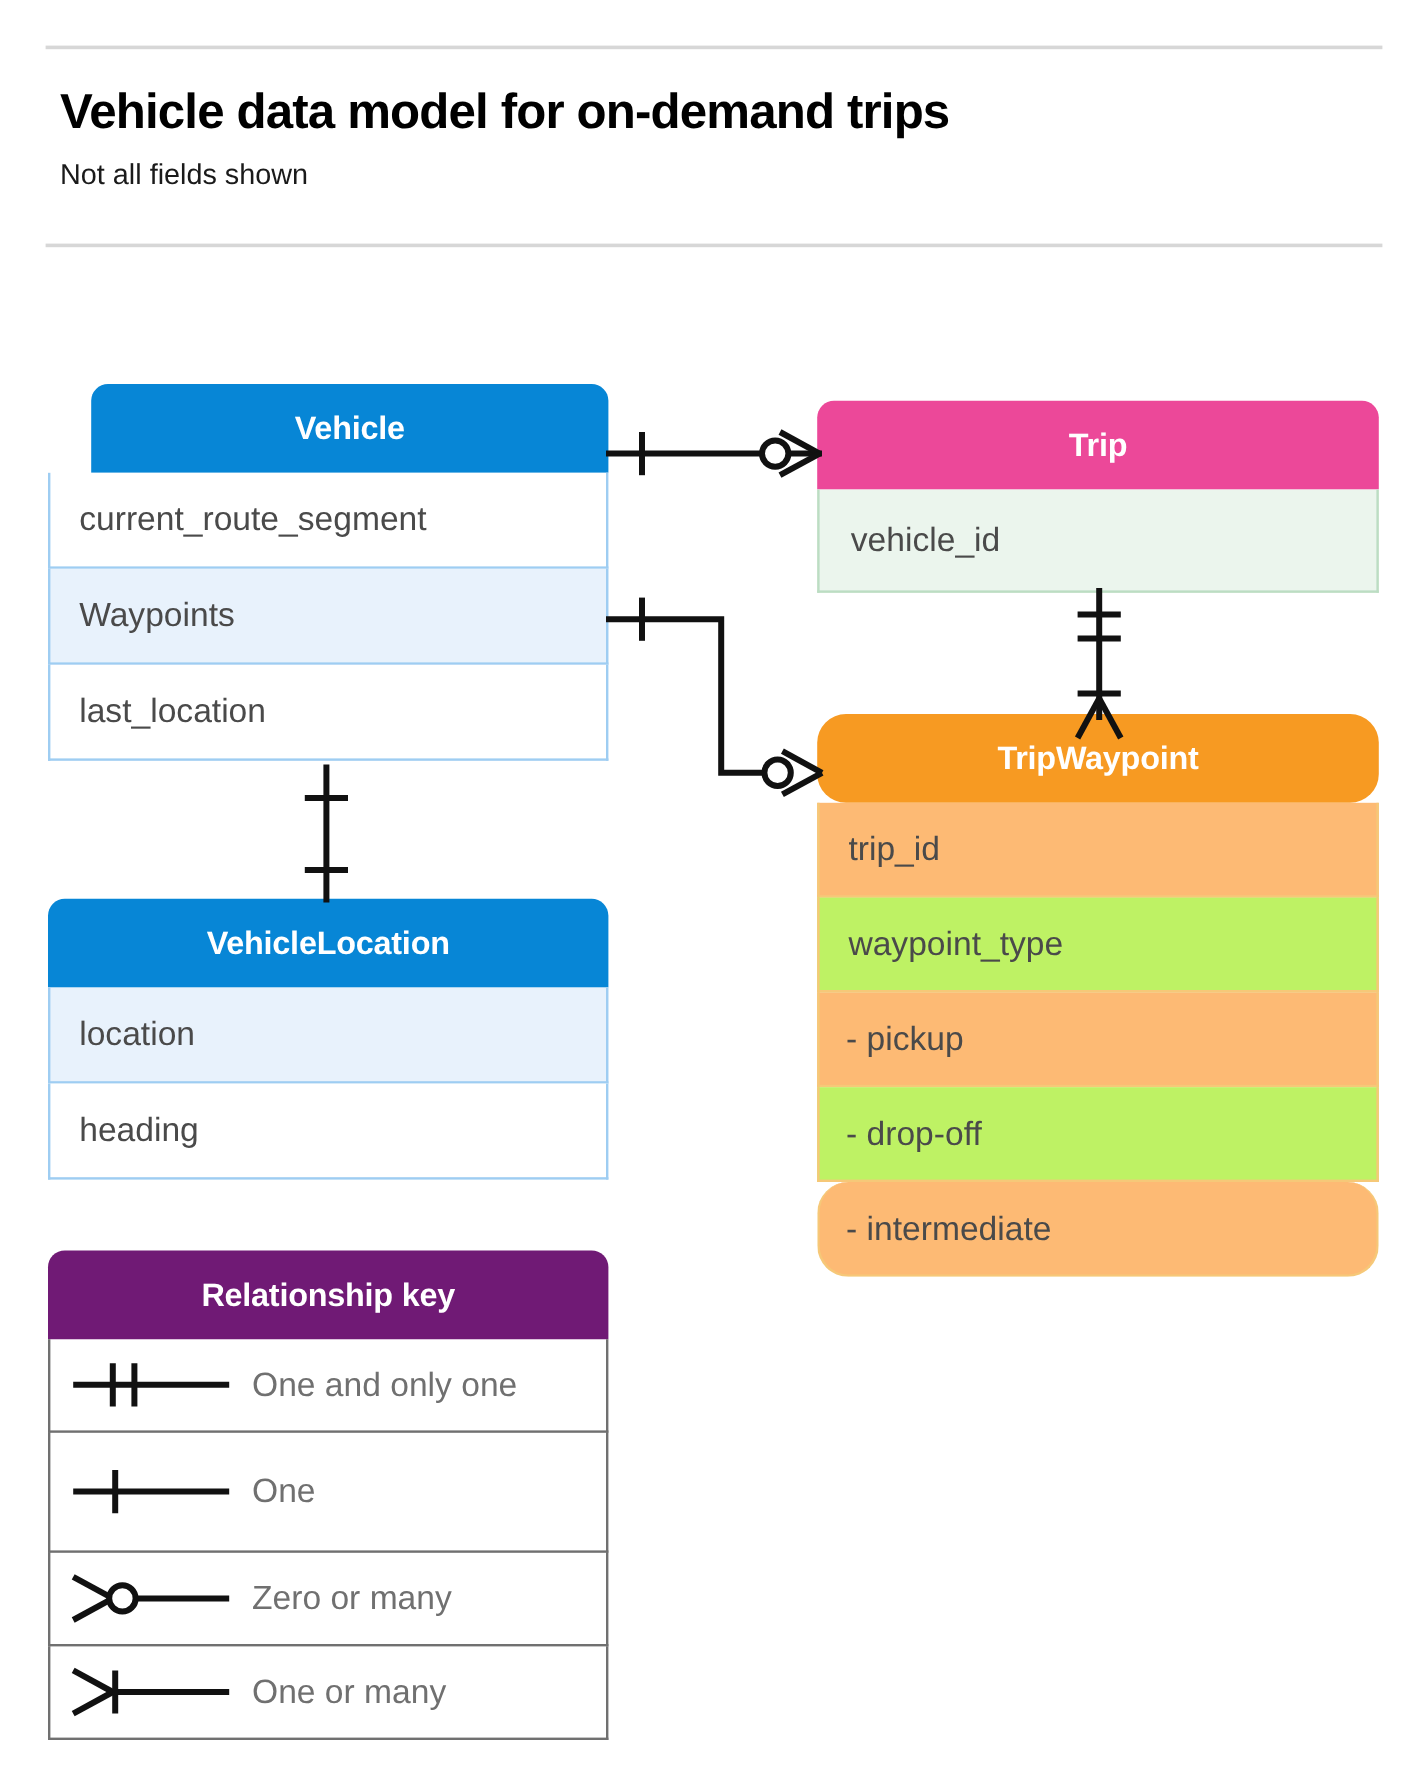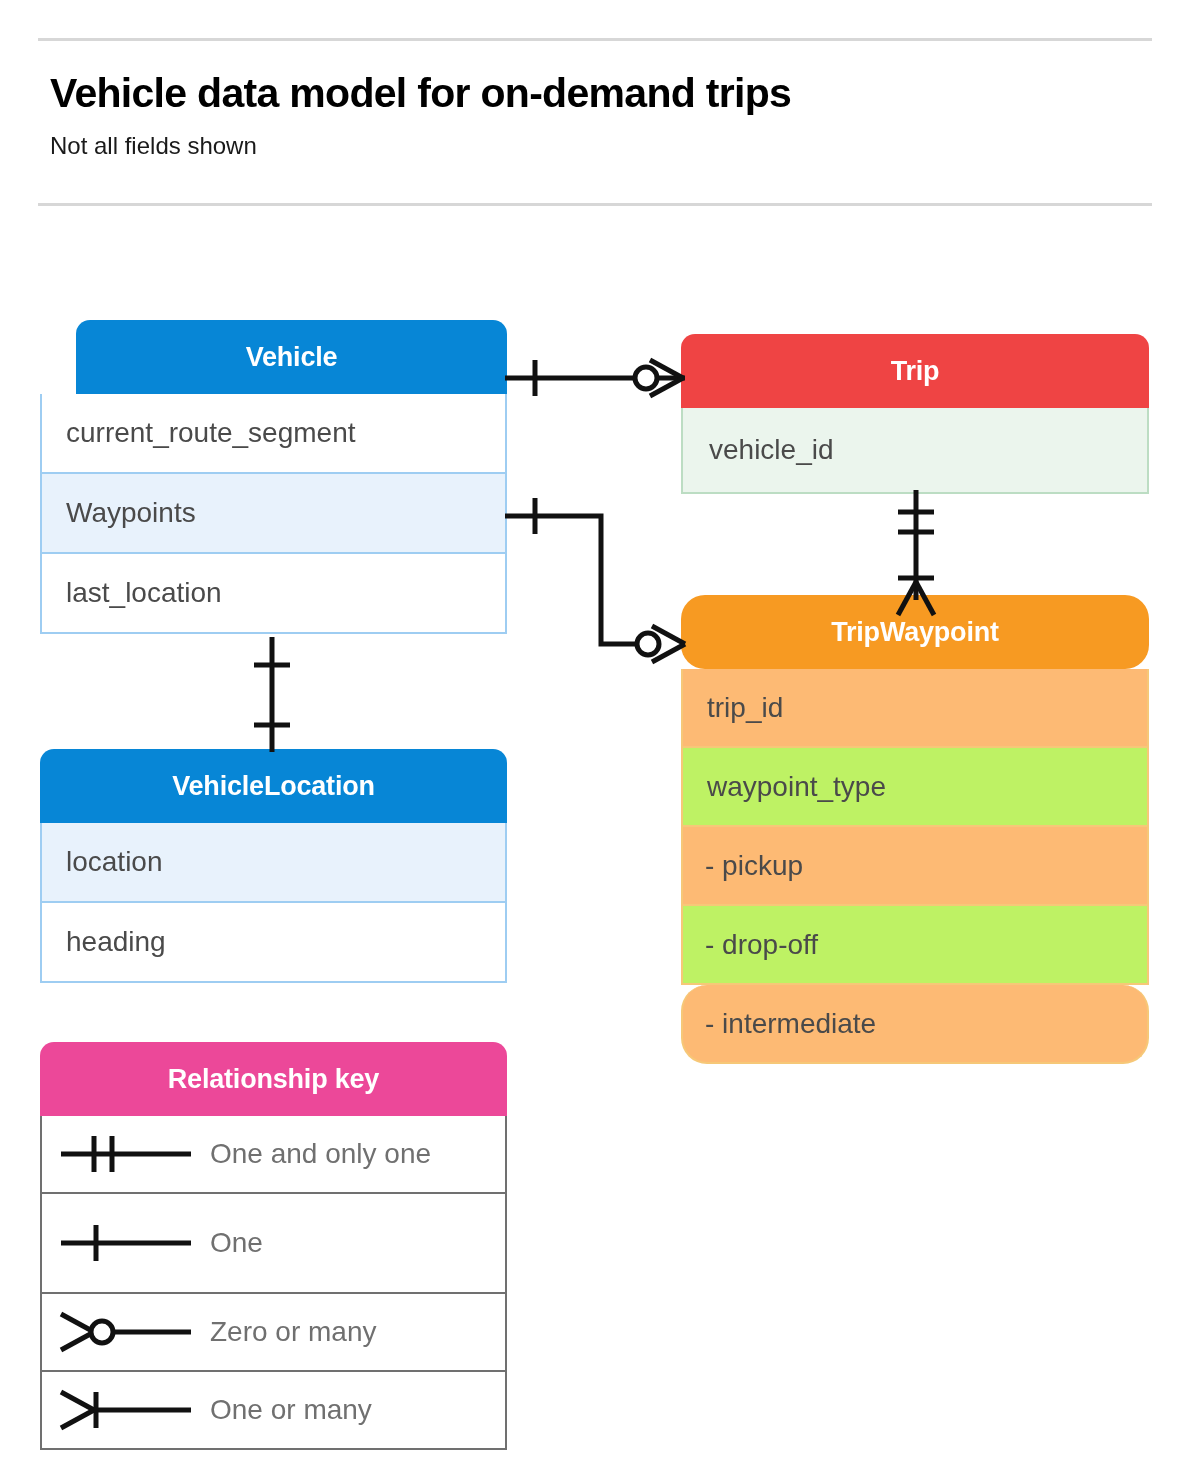--- a/index.html
+++ b/index.html
@@ -46,32 +46,32 @@
   }
   .entity-row.indented { padding-left: 22px; }
 
   
   .blue .entity-header { background: #0786d6; }
   .blue .entity-row { border-color: #9ecdf2; }
   .blue .entity-row.alt { background: #e8f2fc; }
   .blue .entity-row.plain { background: #ffffff; }
 
   
-  .green .entity-header { background: #ef4444; }
+  .green .entity-header { background: #ec4899; }
   .green .entity-row { border-color: #bcddc3; }
   .green .entity-row.alt { background: #ebf5ed; }
 
   
   .orange .entity-header { background: #f79a22; }
   .orange .entity-row { border-color: #f6c878; }
   .orange .entity-row.alt { background: #fdba74; }
   .orange .entity-row.plain { background: #bef264; }
 
   
-  .gray .entity-header { background: #ec4899; }
+  .gray .entity-header { background: #701a75; }
 
   .legend-row {
     font-size: 28px; color: #707070;
     display: flex; align-items: center;
     border-style: solid; border-width: 0 2px 2px 2px;
     white-space: nowrap; padding: 0;
   }
   .legend-sym { width: 168px; flex: 0 0 168px; display:flex; align-items:center; justify-content:center; }
   .legend-label { flex: 1; }
 

